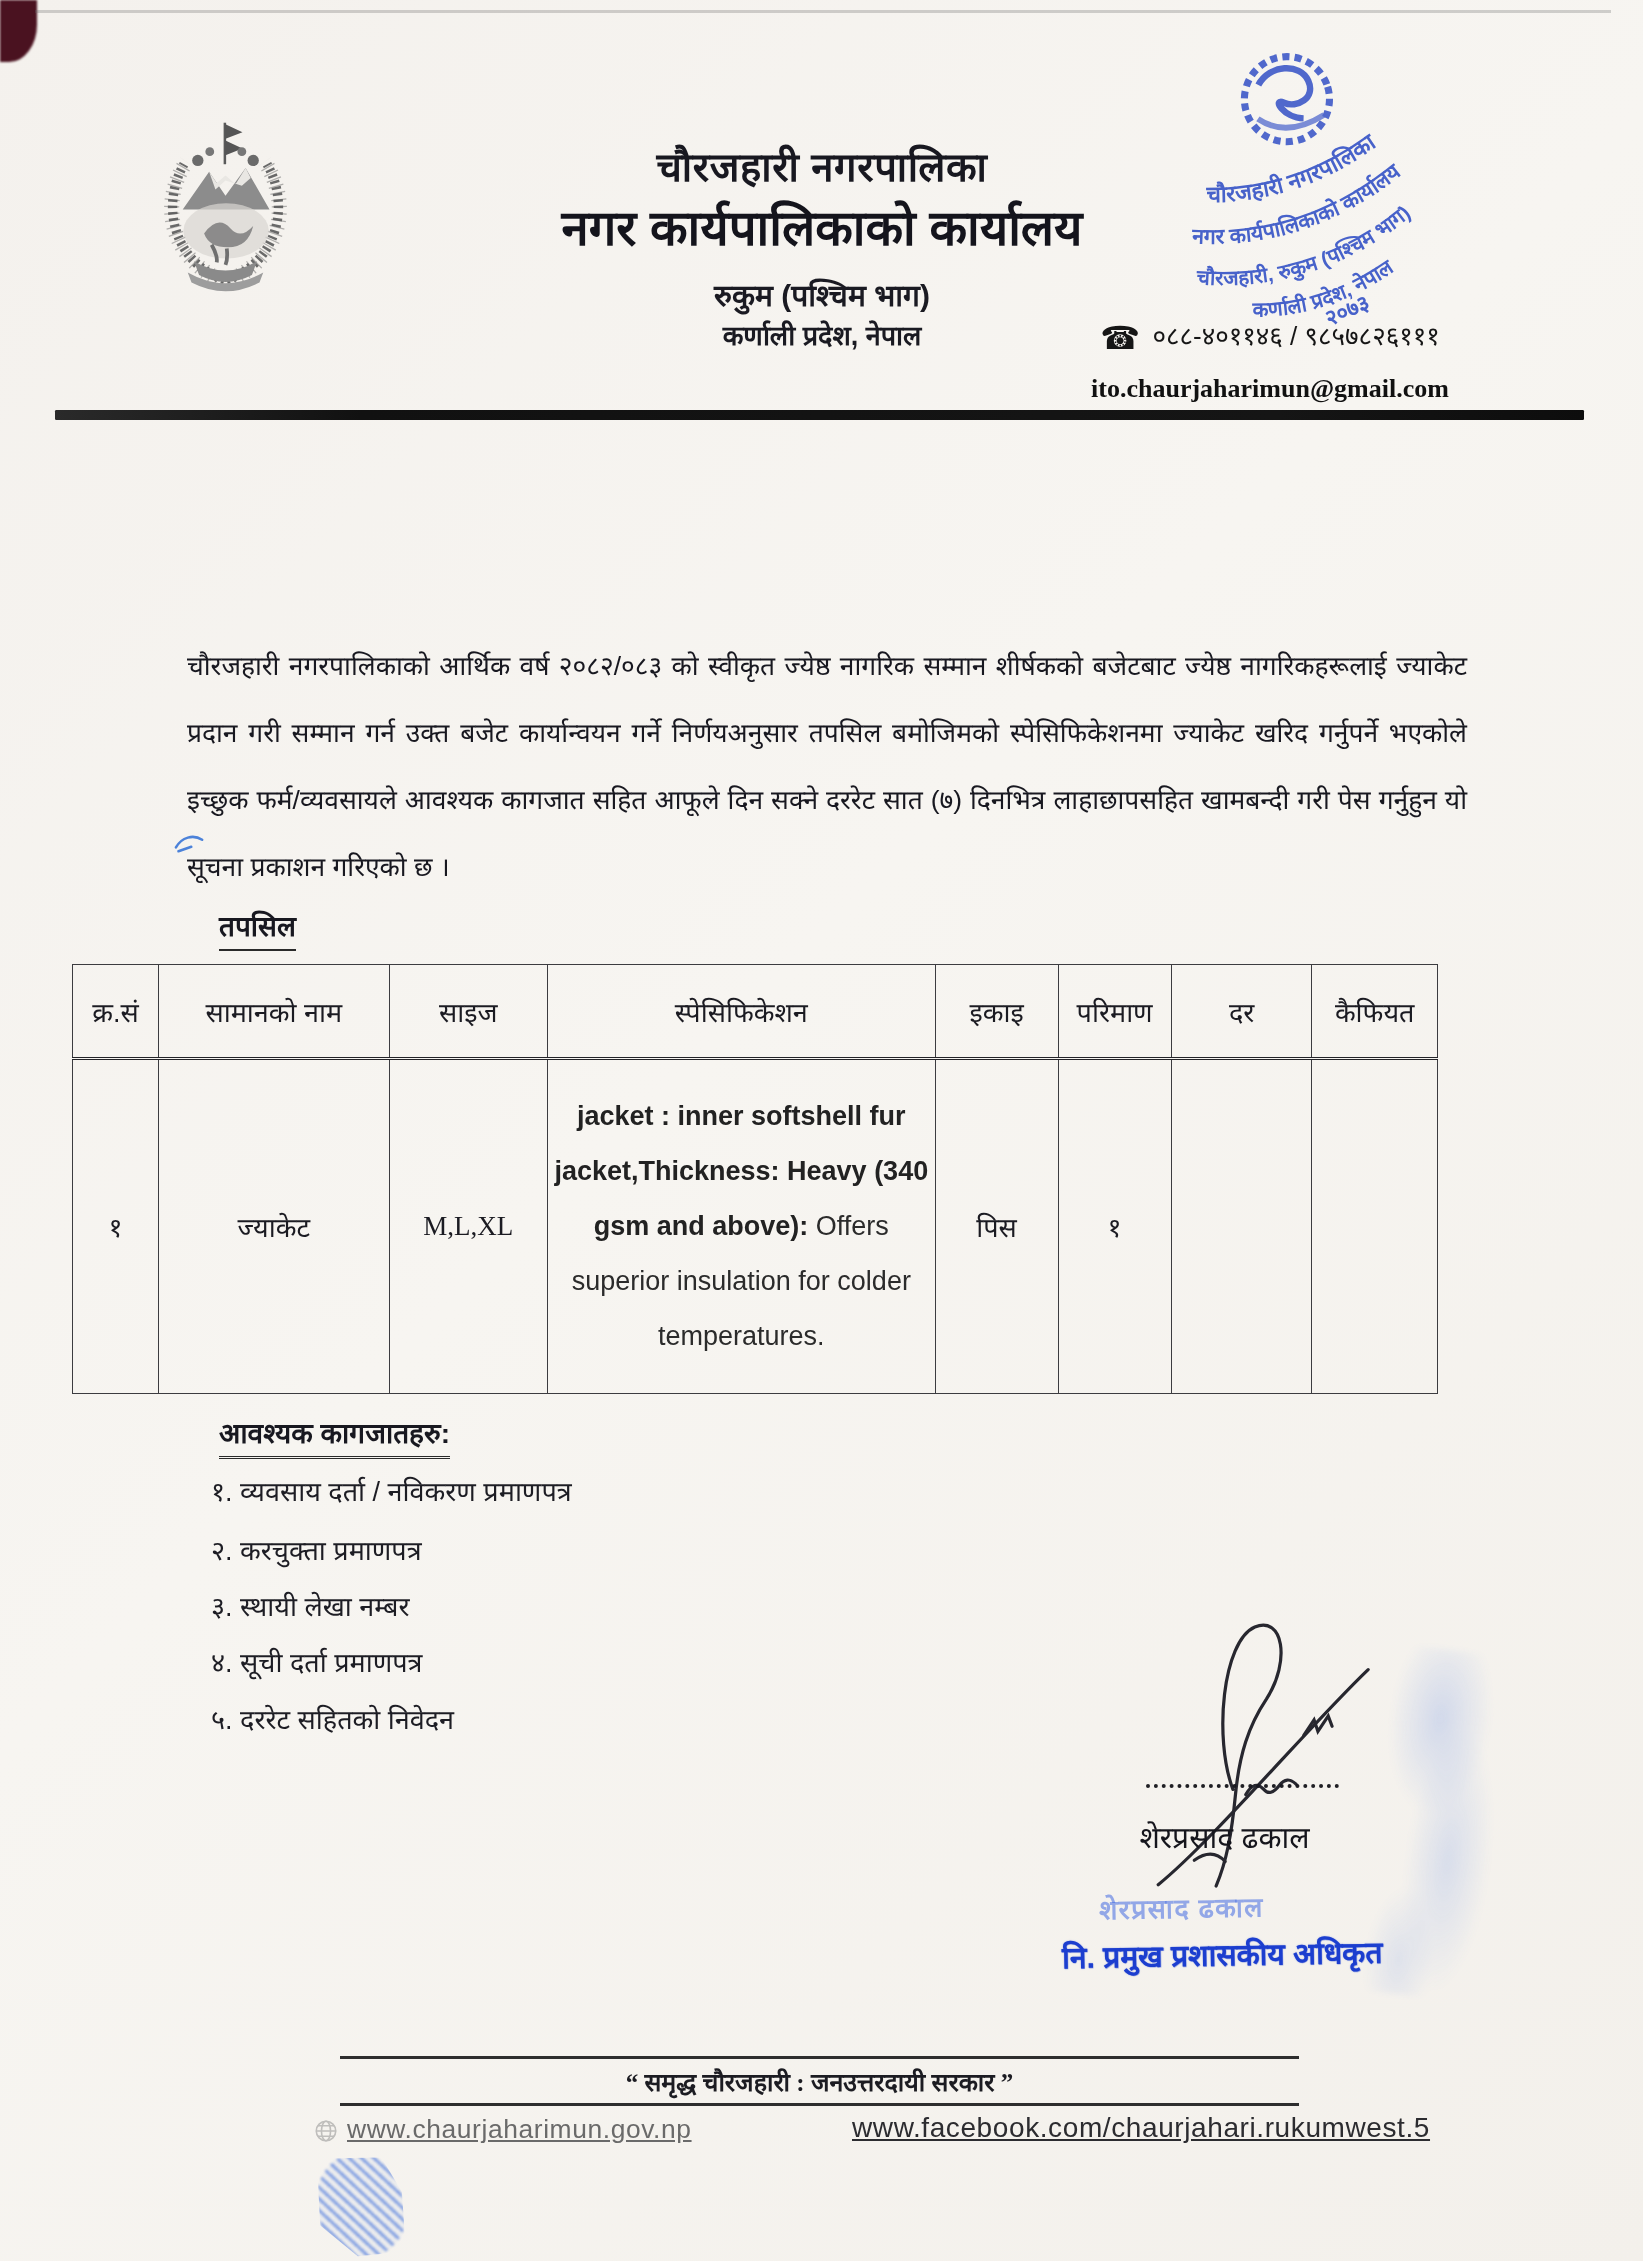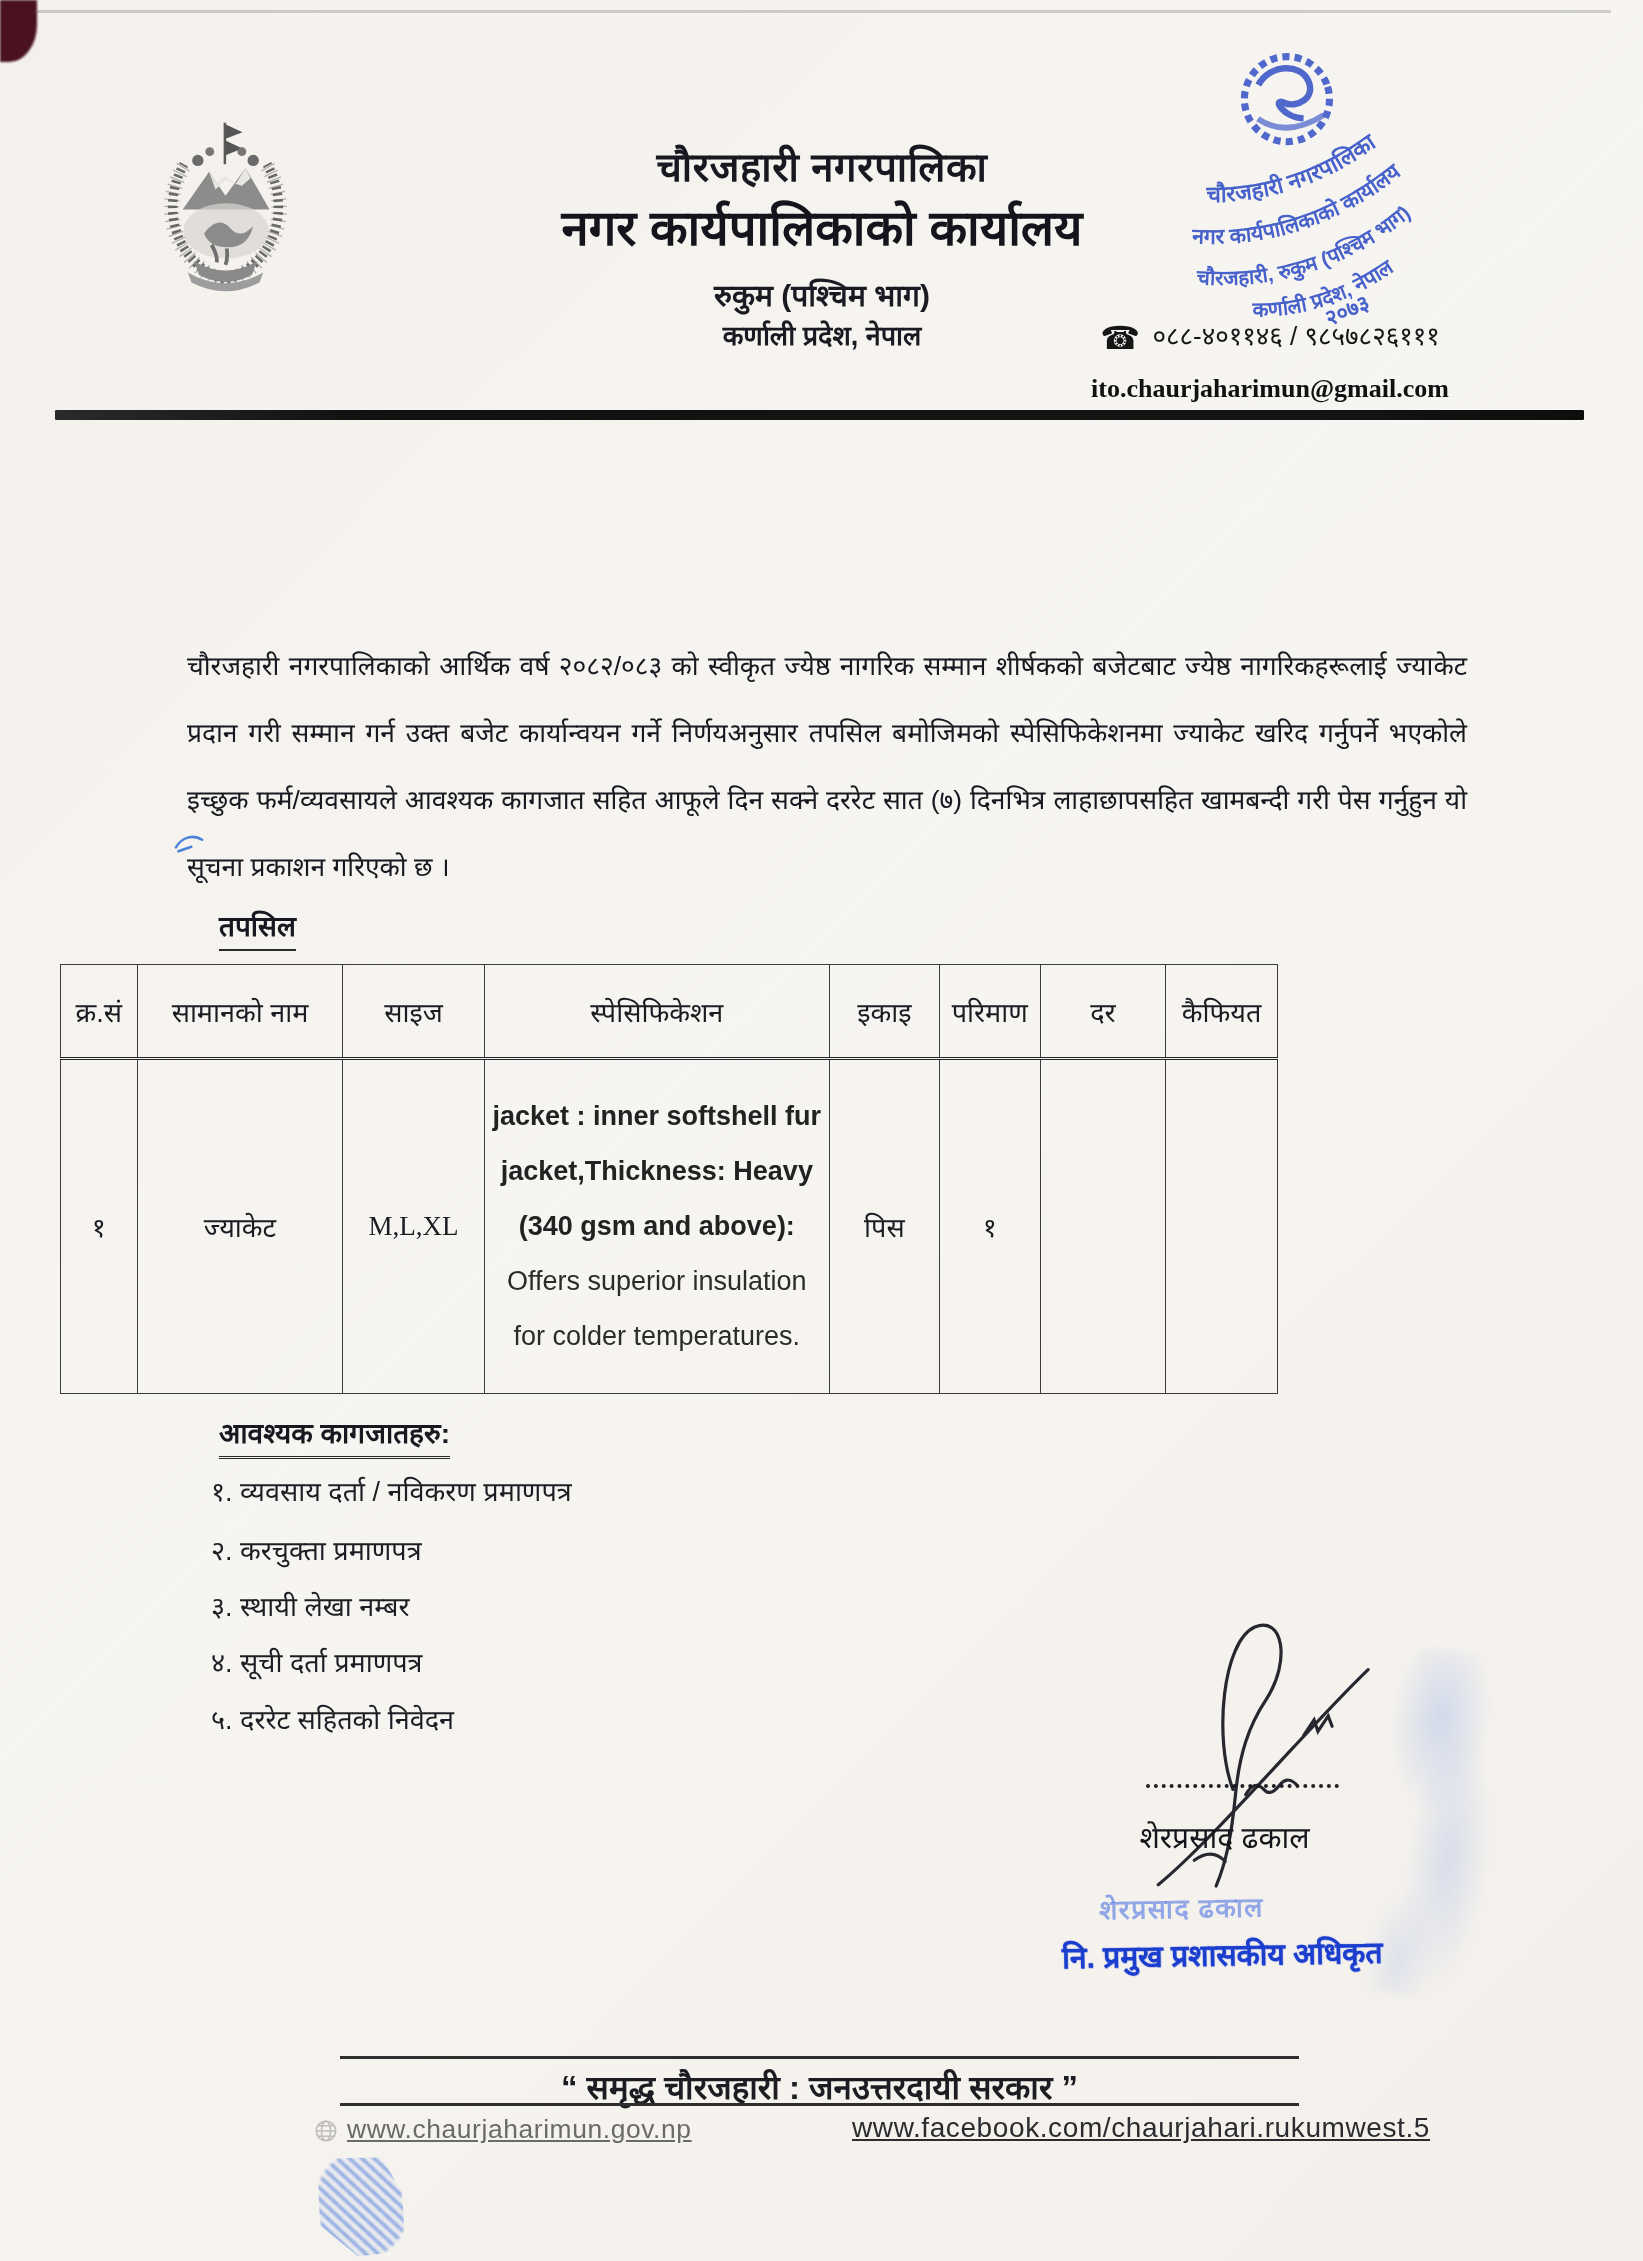--- a/index.html
+++ b/index.html
@@ -69,21 +69,21 @@
         padding:0 5.2px 9px 5.2px;border-bottom:3.9px solid #1d1d25;}
   .notice-subtitle{font-size:30px;font-weight:bold;margin-top:11.6px;color:#15151d;}
 
   .body-par{left:187px;top:633px;width:1280px;font-size:26.4px;line-height:67px;
         text-align:justify;color:#181820;}
 
   .tapasil{left:219px;top:906px;font-size:28px;font-weight:bold;
         padding-bottom:5.2px;border-bottom:2.6px solid #2a2a2a;color:#181820;}
 
   
-  table.spec{left:60px;top:964px;width:1218px;position:absolute;
+  table.spec{left:72px;top:964px;width:1366px;position:absolute;
         border-collapse:collapse;table-layout:fixed;background:transparent;}
   table.spec th,table.spec td{border:1.3px solid #3c3c40;padding:0 3.9px;}
   table.spec th{height:92px;font-size:27px;font-weight:500;color:#1b1b22;
         border-bottom:3.9px double #232328;}
   table.spec td{height:333px;text-align:center;vertical-align:middle;
         font-size:27px;color:#1b1b22;}
   td.size-cell{font-family:"Liberation Serif","DejaVu Serif",serif;font-size:30px;}
   td.spec-cell{font-size:26px;line-height:55px;padding:0 18px;}
   .spec-bold{font-weight:bold;color:#222;}
   .spec-reg{font-weight:normal;color:#2b2b2b;margin-top:20px;}
@@ -102,21 +102,21 @@
         color:rgba(65,105,225,.55);transform:rotate(-1deg);letter-spacing:1.3px;}
   .stamp-title{left:1062px;top:1932px;width:490px;font-size:30px;font-weight:bold;
         color:#1c3ecf;transform:rotate(-1deg);
         text-shadow:0 0 1.3px rgba(28,62,207,.55),0.6px 0.6px 0 rgba(28,62,207,.3);}
 
   
   .foot-line{left:340px;width:959px;height:2.6px;background:#2e2e2e;}
   .foot-line.l1{top:2056px;}
   .foot-line.l2{top:2103px;}
   .slogan{left:340px;top:2064px;width:959px;text-align:center;
-        font-size:33px;font-weight:bold;color:#1c1c22;}
+        font-size:25px;font-weight:bold;color:#1c1c22;font-family:Liberation Serif, serif;}
   .globe{left:313px;top:2118px;width:26px;height:26px;opacity:.5;}
   .url-web{left:347px;top:2114px;font-size:26.4px;color:#6a6a6a;
         text-decoration:underline;letter-spacing:0.6px;}
   .url-fb{left:852px;top:2112px;font-size:28px;color:#2c2c30;
         text-decoration:underline;letter-spacing:0.6px;}
 </style>
 </head>
 <body>
 
 <div id="page">

